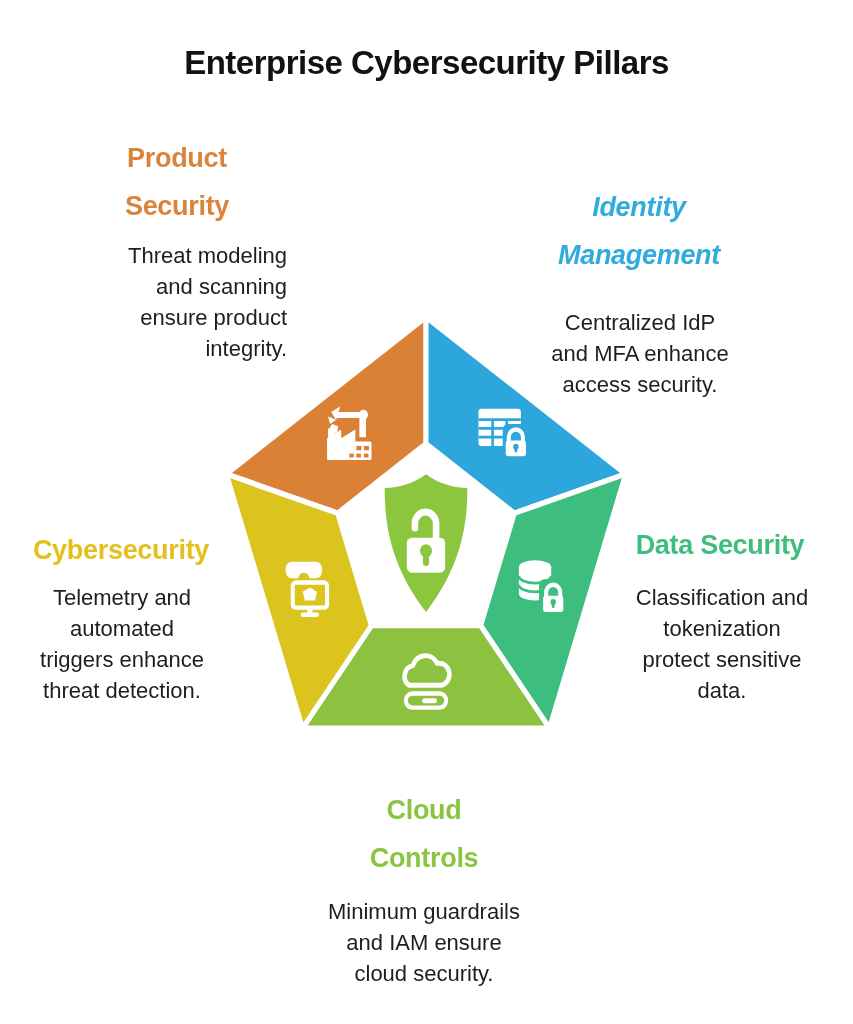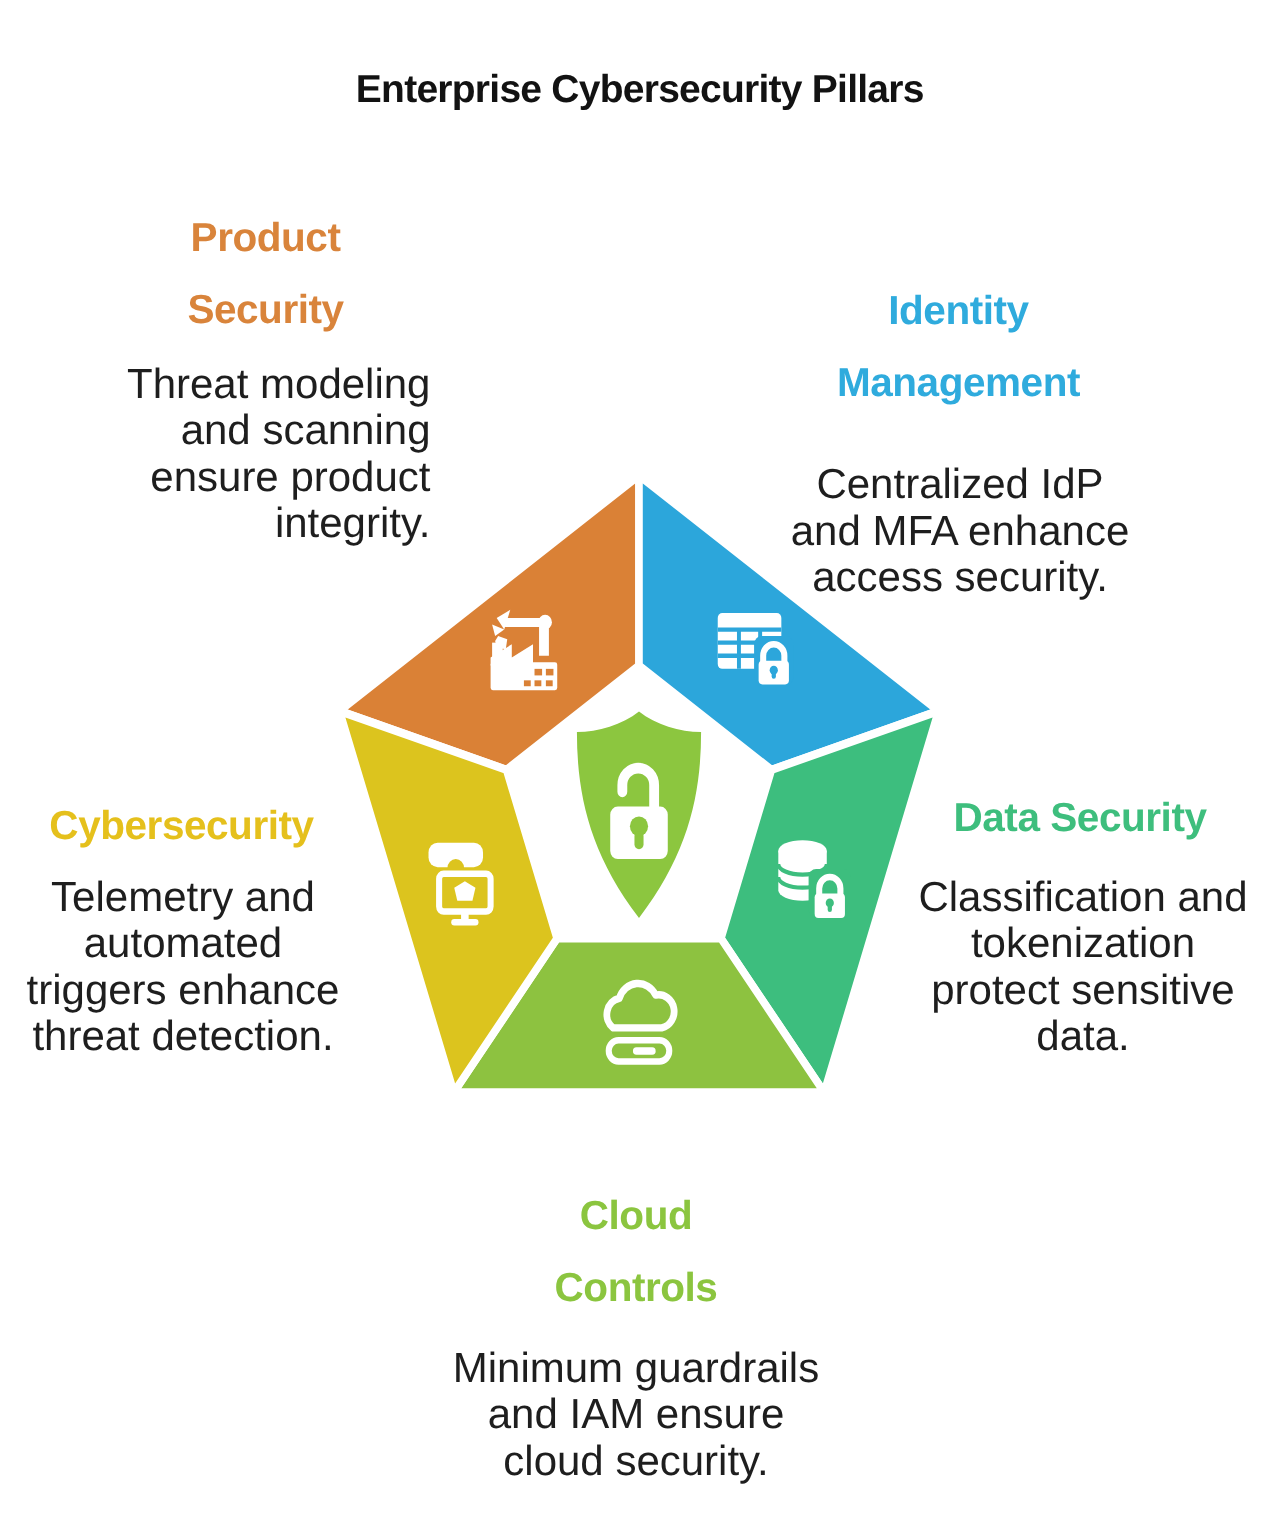--- a/index.html
+++ b/index.html
@@ -1,22 +1,22 @@
 <!DOCTYPE html>
 <html><head>
 <meta charset="utf-8">
 <style>
   html,body{margin:0;padding:0;background:#ffffff;}
   body{font-family:"Liberation Sans", sans-serif;}
   .canvas{position:relative;width:853px;height:1024px;background:#ffffff;overflow:hidden;}
   .title{position:absolute;left:0;right:0;top:44px;text-align:center;
-         font-size:26px;font-weight:bold;color:#121212;letter-spacing:-0.5px;}
+         font-size:33px;font-weight:bold;color:#121212;letter-spacing:-0.5px;}
   .pillar-heading{position:absolute;font-size:27px;font-weight:bold;line-height:48px;
                   white-space:pre-line;text-align:center;letter-spacing:-0.3px;}
-  .pillar-desc{position:absolute;font-size:28px;line-height:31px;color:#1e1e1e;
+  .pillar-desc{position:absolute;font-size:22px;line-height:31px;color:#1e1e1e;
                white-space:pre-line;text-align:center;}
   .h-product{left:57px;top:134px;width:240px;}
   .d-product{left:57px;top:240px;width:230px;text-align:right;}
   .h-identity{left:514px;top:183px;width:250px;}
   .d-identity{left:515px;top:274px;width:250px;margin-top:33px;}
   .h-data{left:595px;top:521px;width:250px;}
   .d-data{left:597px;top:582px;width:250px;text-align:center;}
   .h-cloud{left:299px;top:786px;width:250px;}
   .d-cloud{left:299px;top:896px;width:250px;}
   .h-observability{left:0px;top:526px;width:242px;}
@@ -28,21 +28,21 @@
 </style>
 </head>
 <body>
 
 <div class="canvas">
 
   <div class="title">Enterprise Cybersecurity Pillars</div>
 
   <div class="pillar-heading h-product" style="color: rgb(217, 132, 59);">Product
 Security</div>
-  <div class="pillar-heading h-identity" style="color: rgb(47, 171, 221);">Identity
+  <div class="pillar-heading h-identity" style="color: rgb(47, 171, 221); font-style: italic;">Identity
 Management</div>
   <div class="pillar-heading h-cloud" style="color: rgb(139, 197, 63);">Cloud
 Controls</div>
   <div class="pillar-heading h-data" style="color: rgb(62, 190, 125);">Data Security</div>
   <div class="pillar-heading h-observability" style="color: rgb(229, 192, 28);">Cybersecurity</div>
 
   <div class="pillar-desc d-product">Threat modeling
 and scanning
 ensure product
 integrity.</div>

